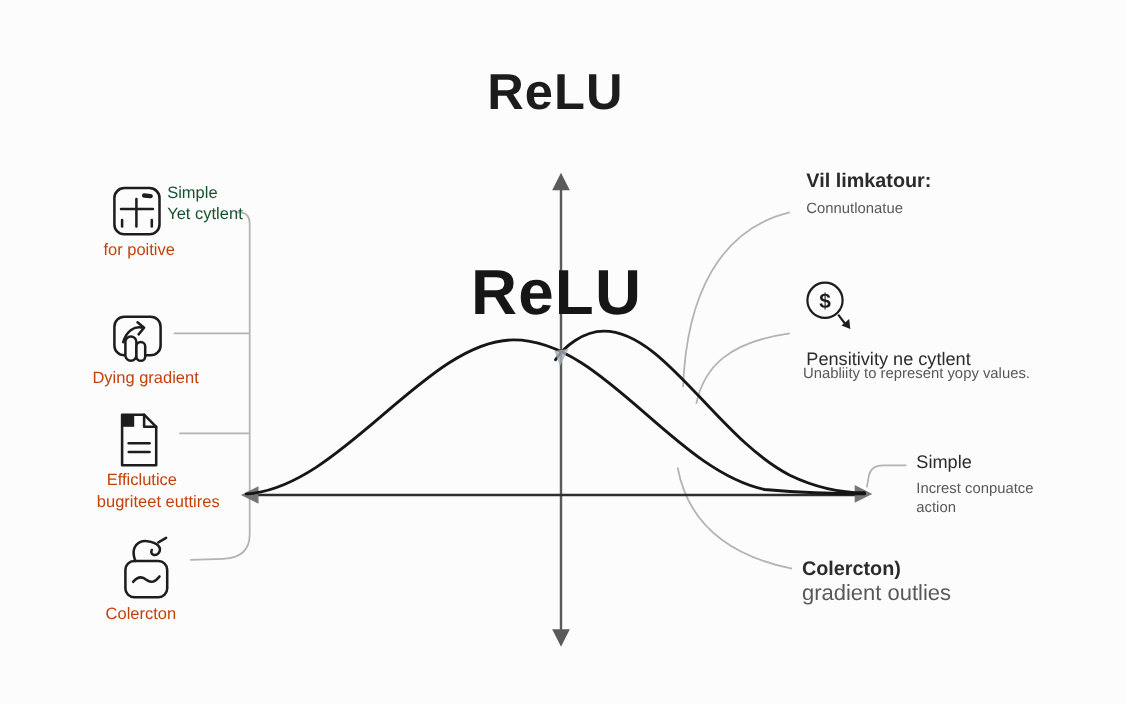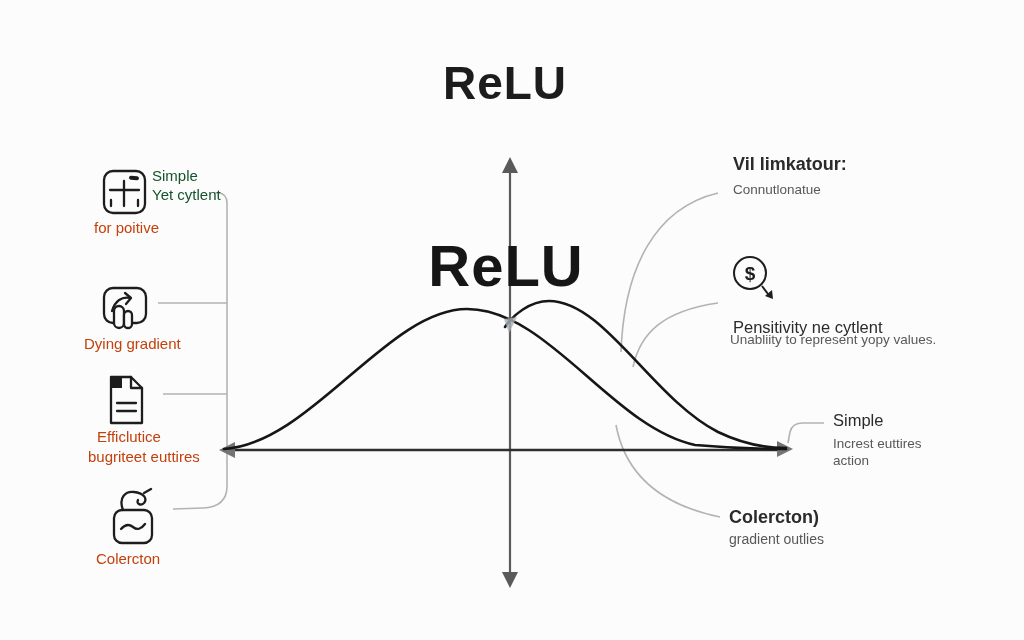--- a/index.html
+++ b/index.html
@@ -125,19 +125,19 @@
 
   <div class="abs lbl-sm" style="left:96px;top:550px">Colercton</div>
 
   <div class="abs r-head" style="left:733px;top:154px">Vil limkatour:</div>
   <div class="abs r-body" style="left:733px;top:181px">Connutlonatue</div>
 
   <div class="abs r-head-sm" style="left:733px;top:318px">Pensitivity ne cytlent</div>
   <div class="abs r-body" style="left:730px;top:331px">Unabliity to represent yopy values.</div>
 
   <div class="abs r-head-sm" style="left:833px;top:411px">Simple</div>
-  <div class="abs r-body" style="left:833px;top:435px">Increst euttires</div>
+  <div class="abs r-body" style="left:833px;top:435px">Increst conpuatce</div>
   <div class="abs r-body" style="left:833px;top:452px">action</div>
 
   <div class="abs r-head" style="left:729px;top:507px">Colercton)</div>
-  <div class="abs r-body" style="left:729px;top:531px;font-size:14px">gradient outlies</div>
+  <div class="abs r-body" style="left:729px;top:531px;font-size:20px">gradient outlies</div>
 
 </div>
 
 </body></html>

